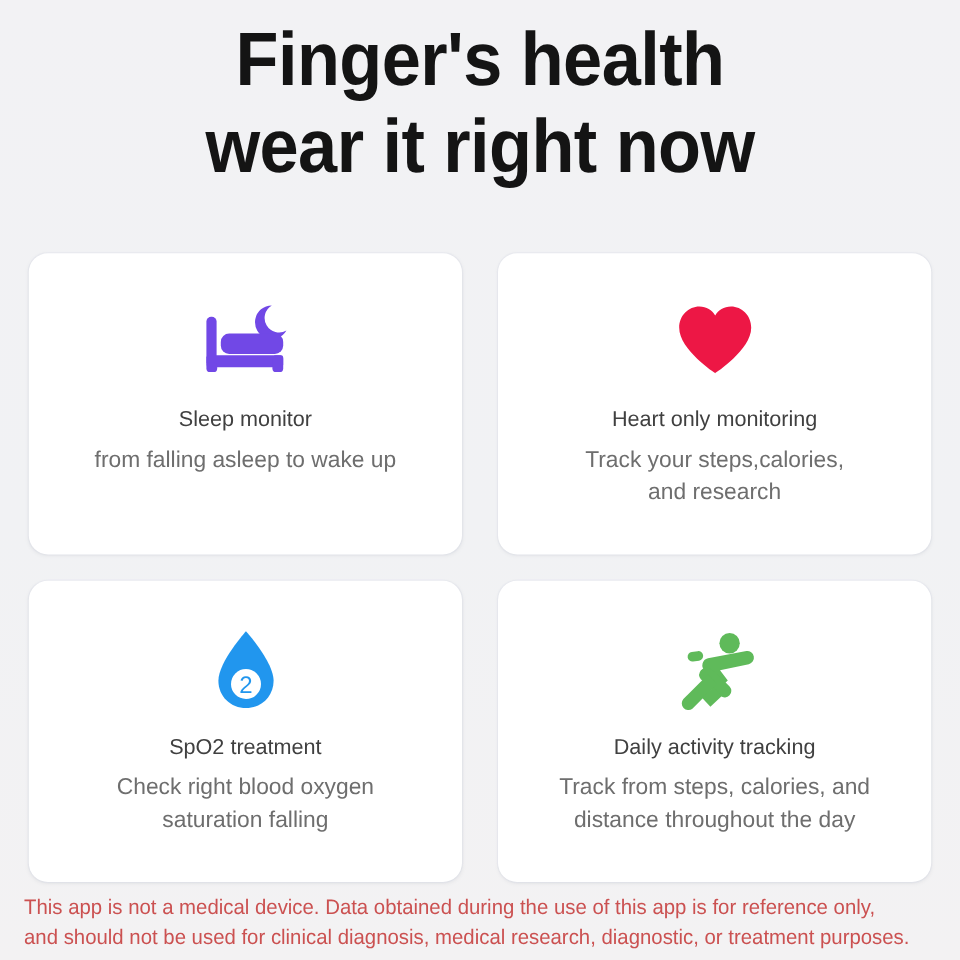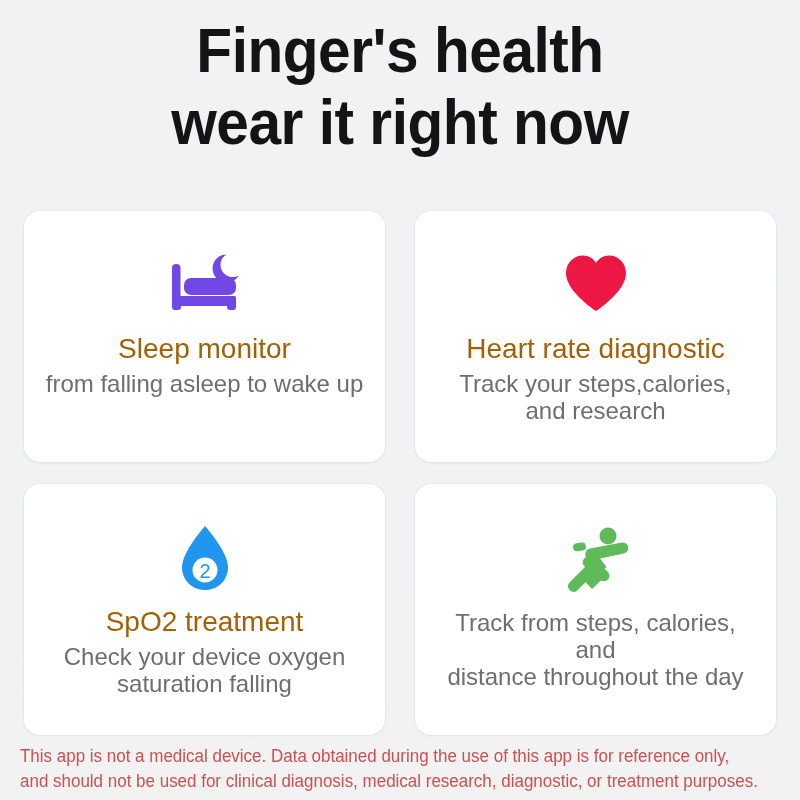--- a/index.html
+++ b/index.html
@@ -68,30 +68,30 @@
     overflow: hidden;
   }
   .icon-wrap {
     height: 92px;
     display: flex;
     align-items: center;
     justify-content: center;
     margin-top: 26px;
   }
   .card-title {
-    font-size: 28px;
-    color: #a16207;
+    font-size: 18px;
+    color: #404040;
     line-height: 32px;
     text-align: right;
     margin-top: 4px;
     padding: 0 8px;
     white-space: nowrap;
   }
   .card-sub {
-    font-size: 24px;
+    font-size: 19px;
     color: #6e6e6e;
     line-height: 27px;
     text-align: center;
     margin-top: 5px;
     padding: 0 20px;
     max-width: 330px;
   }
   .card-sub .l2 { display: block; }
 
   
@@ -144,55 +144,56 @@
         <span>from falling asleep to wake up</span>
       </div>
     </div>
 
     <div class="card">
       <div class="icon-wrap">
         <svg width="66" height="60" viewBox="0 0 66 60" aria-hidden="true">
           <path fill="#ed1745" d="M33 58S3 38.6 3 20.2C3 9.9 10.9 2.5 19.8 2.5c6 0 10.6 3 13.2 7.4 2.6-4.4 7.2-7.4 13.2-7.4C55.1 2.5 63 9.9 63 20.2 63 38.6 33 58 33 58z"></path>
         </svg>
       </div>
-      <div class="card-title">Heart rate diagnostic</div>
+      <div class="card-title">Heart only monitoring</div>
       <div class="card-sub">
         <span>Track your steps,calories,</span>
         <span class="l2">and research</span>
       </div>
     </div>
 
     <div class="card bottom">
       <div class="icon-wrap">
         <svg width="54" height="70" viewBox="0 0 54 70" aria-hidden="true">
           <path fill="#2196ee" d="M27 2C27 2 4 27.5 4 43.2 4 56.3 14.3 66 27 66s23-9.7 23-22.8C50 27.5 27 2 27 2z"></path>
           <circle cx="27" cy="46" r="12.5" fill="#ffffff"></circle>
           <text x="27" y="53.5" text-anchor="middle" font-family="Liberation Sans, sans-serif" font-size="20" fill="#2196ee">2</text>
         </svg>
       </div>
       <div class="card-title">SpO2 treatment</div>
       <div class="card-sub">
-        <span>Check your device oxygen</span>
+        <span>Check right blood oxygen</span>
         <span class="l2">saturation falling</span>
       </div>
     </div>
 
     <div class="card bottom">
       <div class="icon-wrap">
         <svg width="72" height="66" viewBox="0 0 72 66" aria-hidden="true">
           <g fill="#5fba5a">
             <circle cx="48" cy="10" r="8.5"></circle>
             <rect x="13" y="17" width="13" height="8" rx="4" transform="rotate(-8 19 21)"></rect>
             <path d="M30 22.5 L62 16.5 a5.6 5.6 0 0 1 2 11 L40 32.5 l6.5 8.5 -7 6.5 -12-14.5 a6 6 0 0 1 2.5-10.5z"></path>
             <path d="M36 34 L48 46 a5.5 5.5 0 0 1 -7.5 8 L24 40 a6 6 0 0 1 7.5-9z"></path>
             <path d="M30 36 L9.5 56.5 a5.6 5.6 0 0 0 7.5 8.2 L37.5 44 z"></path>
             <path d="M34.5 46.5 L25 55.5 l7 7.5 9.5-9z"></path>
           </g>
         </svg>
       </div>
+      <div class="card-title">Daily activity tracking</div>
       <div class="card-sub">
         <span>Track from steps, calories, and</span>
         <span class="l2">distance throughout the day</span>
       </div>
     </div>
 
   </div>
 
   <div class="disclaimer">
     <span class="l">This app is not a medical device. Data obtained during the use of this app is for reference only,</span>

